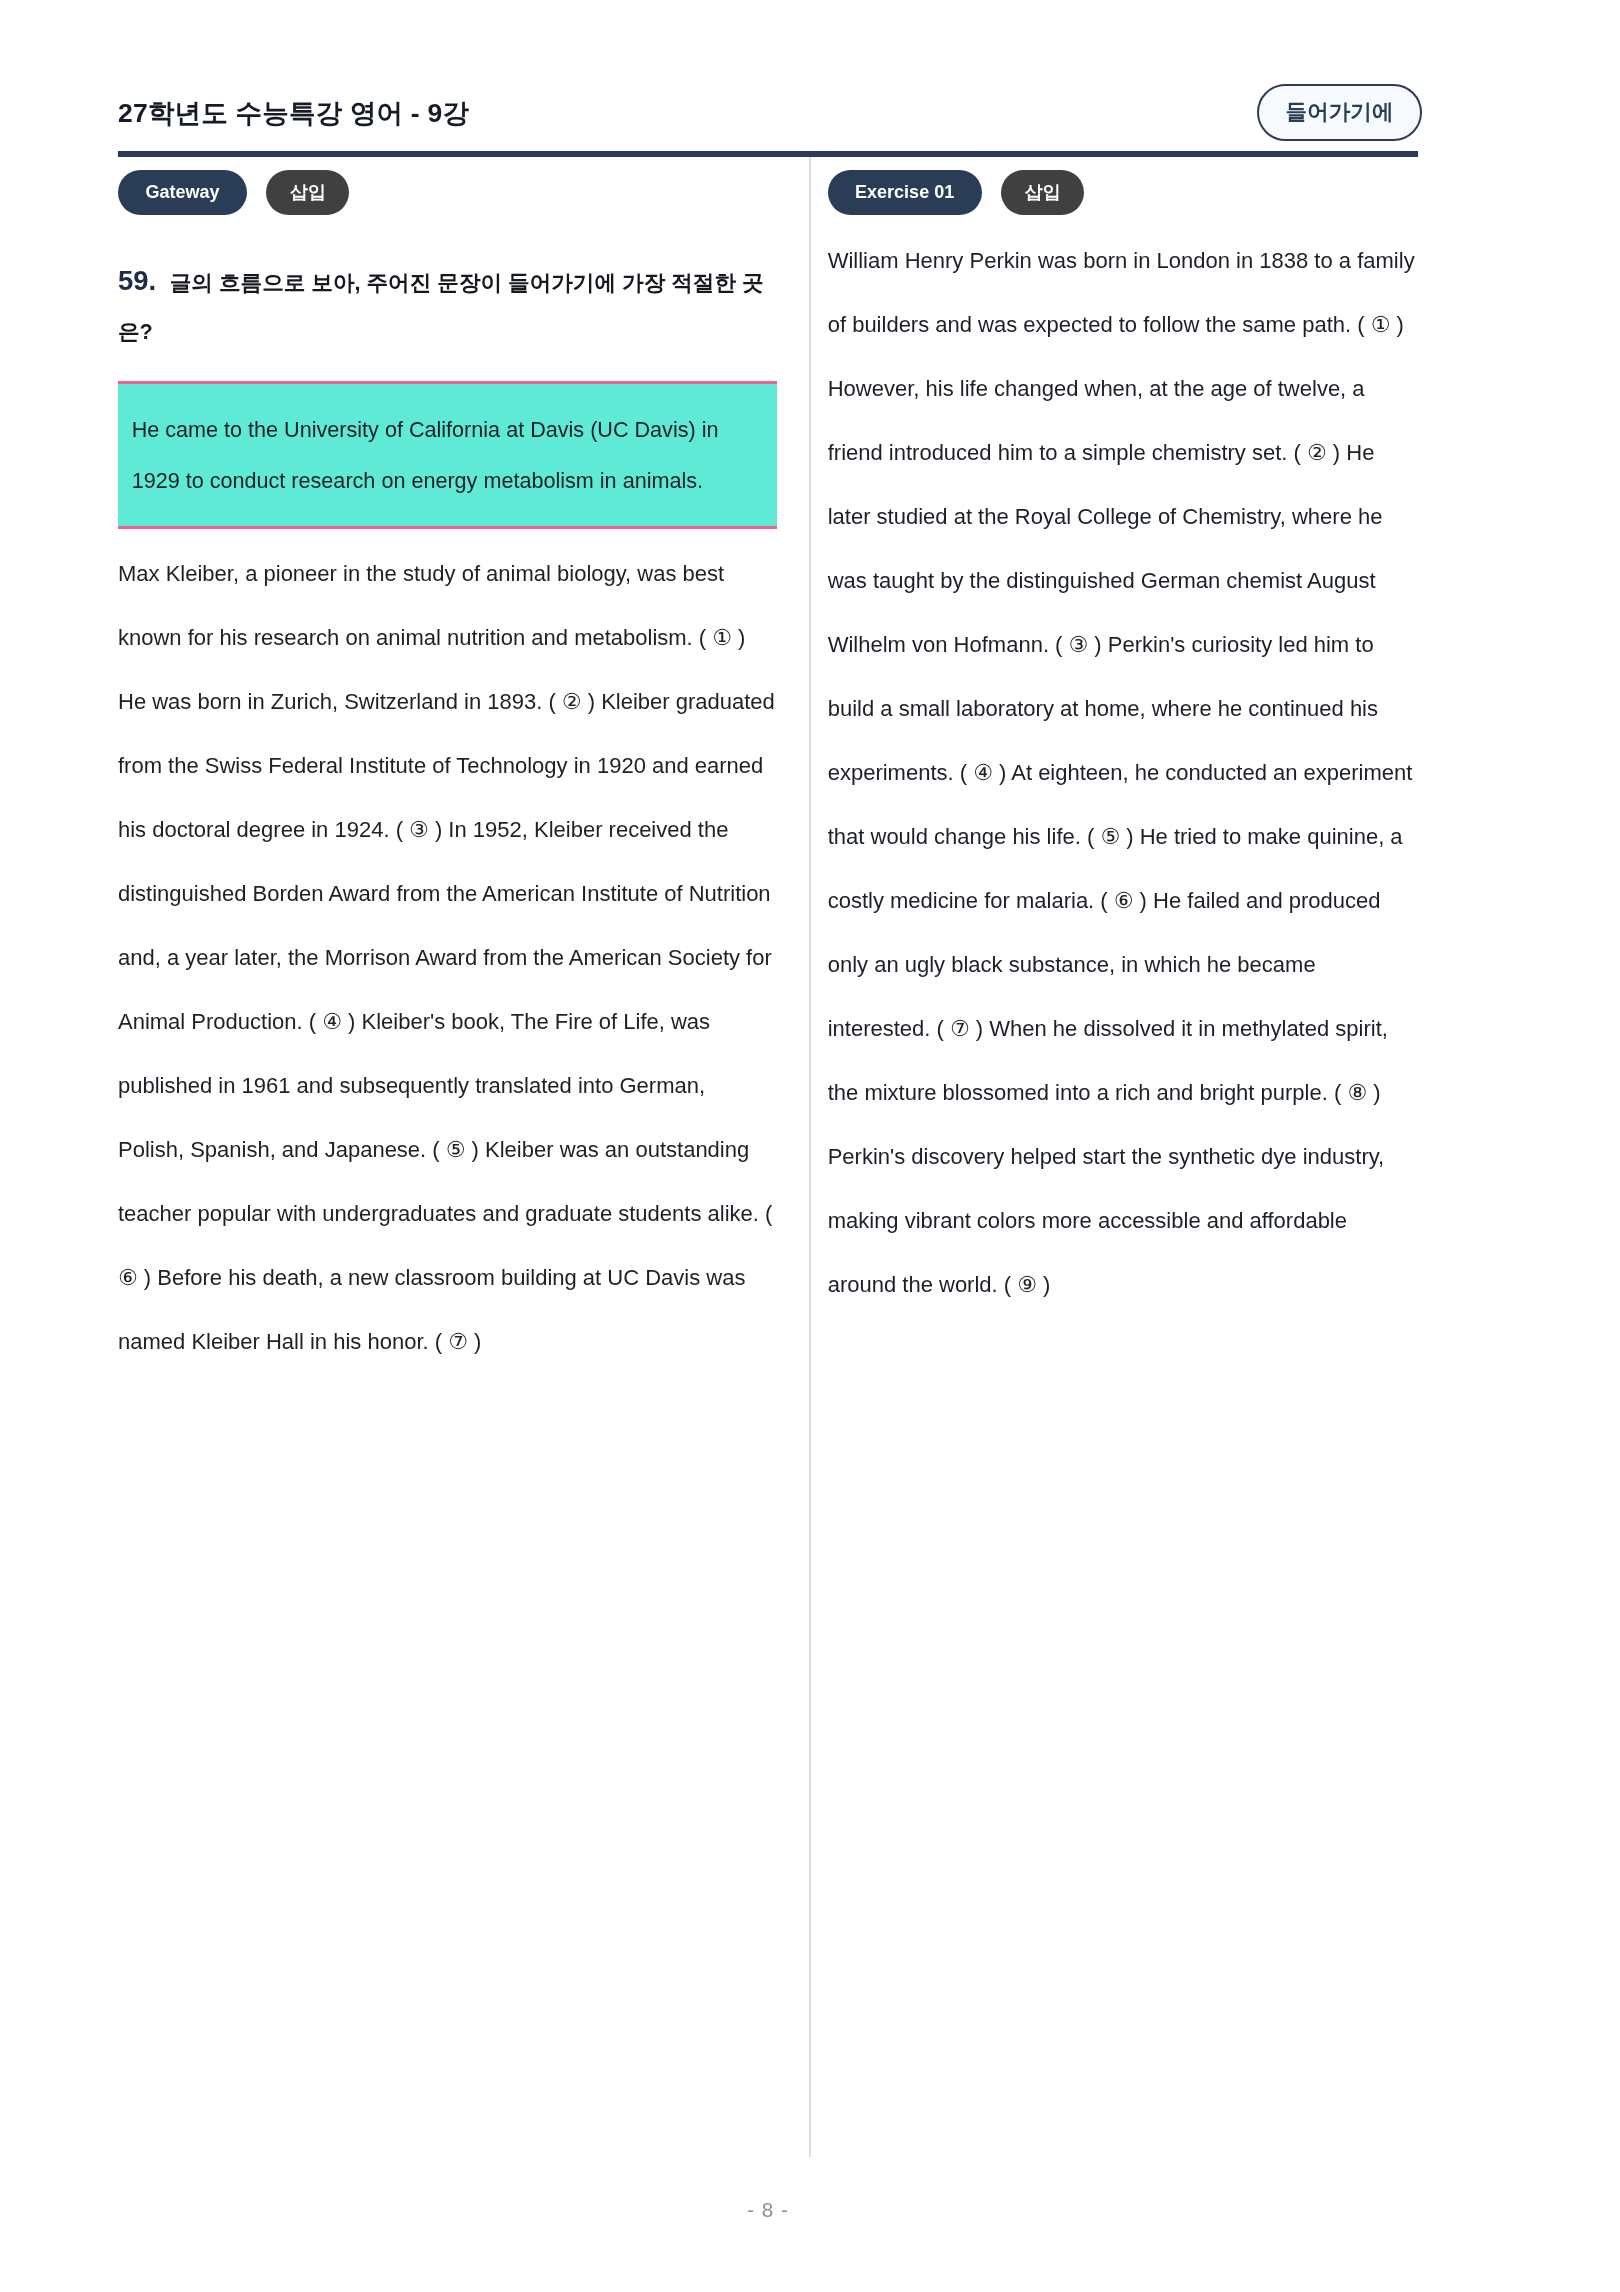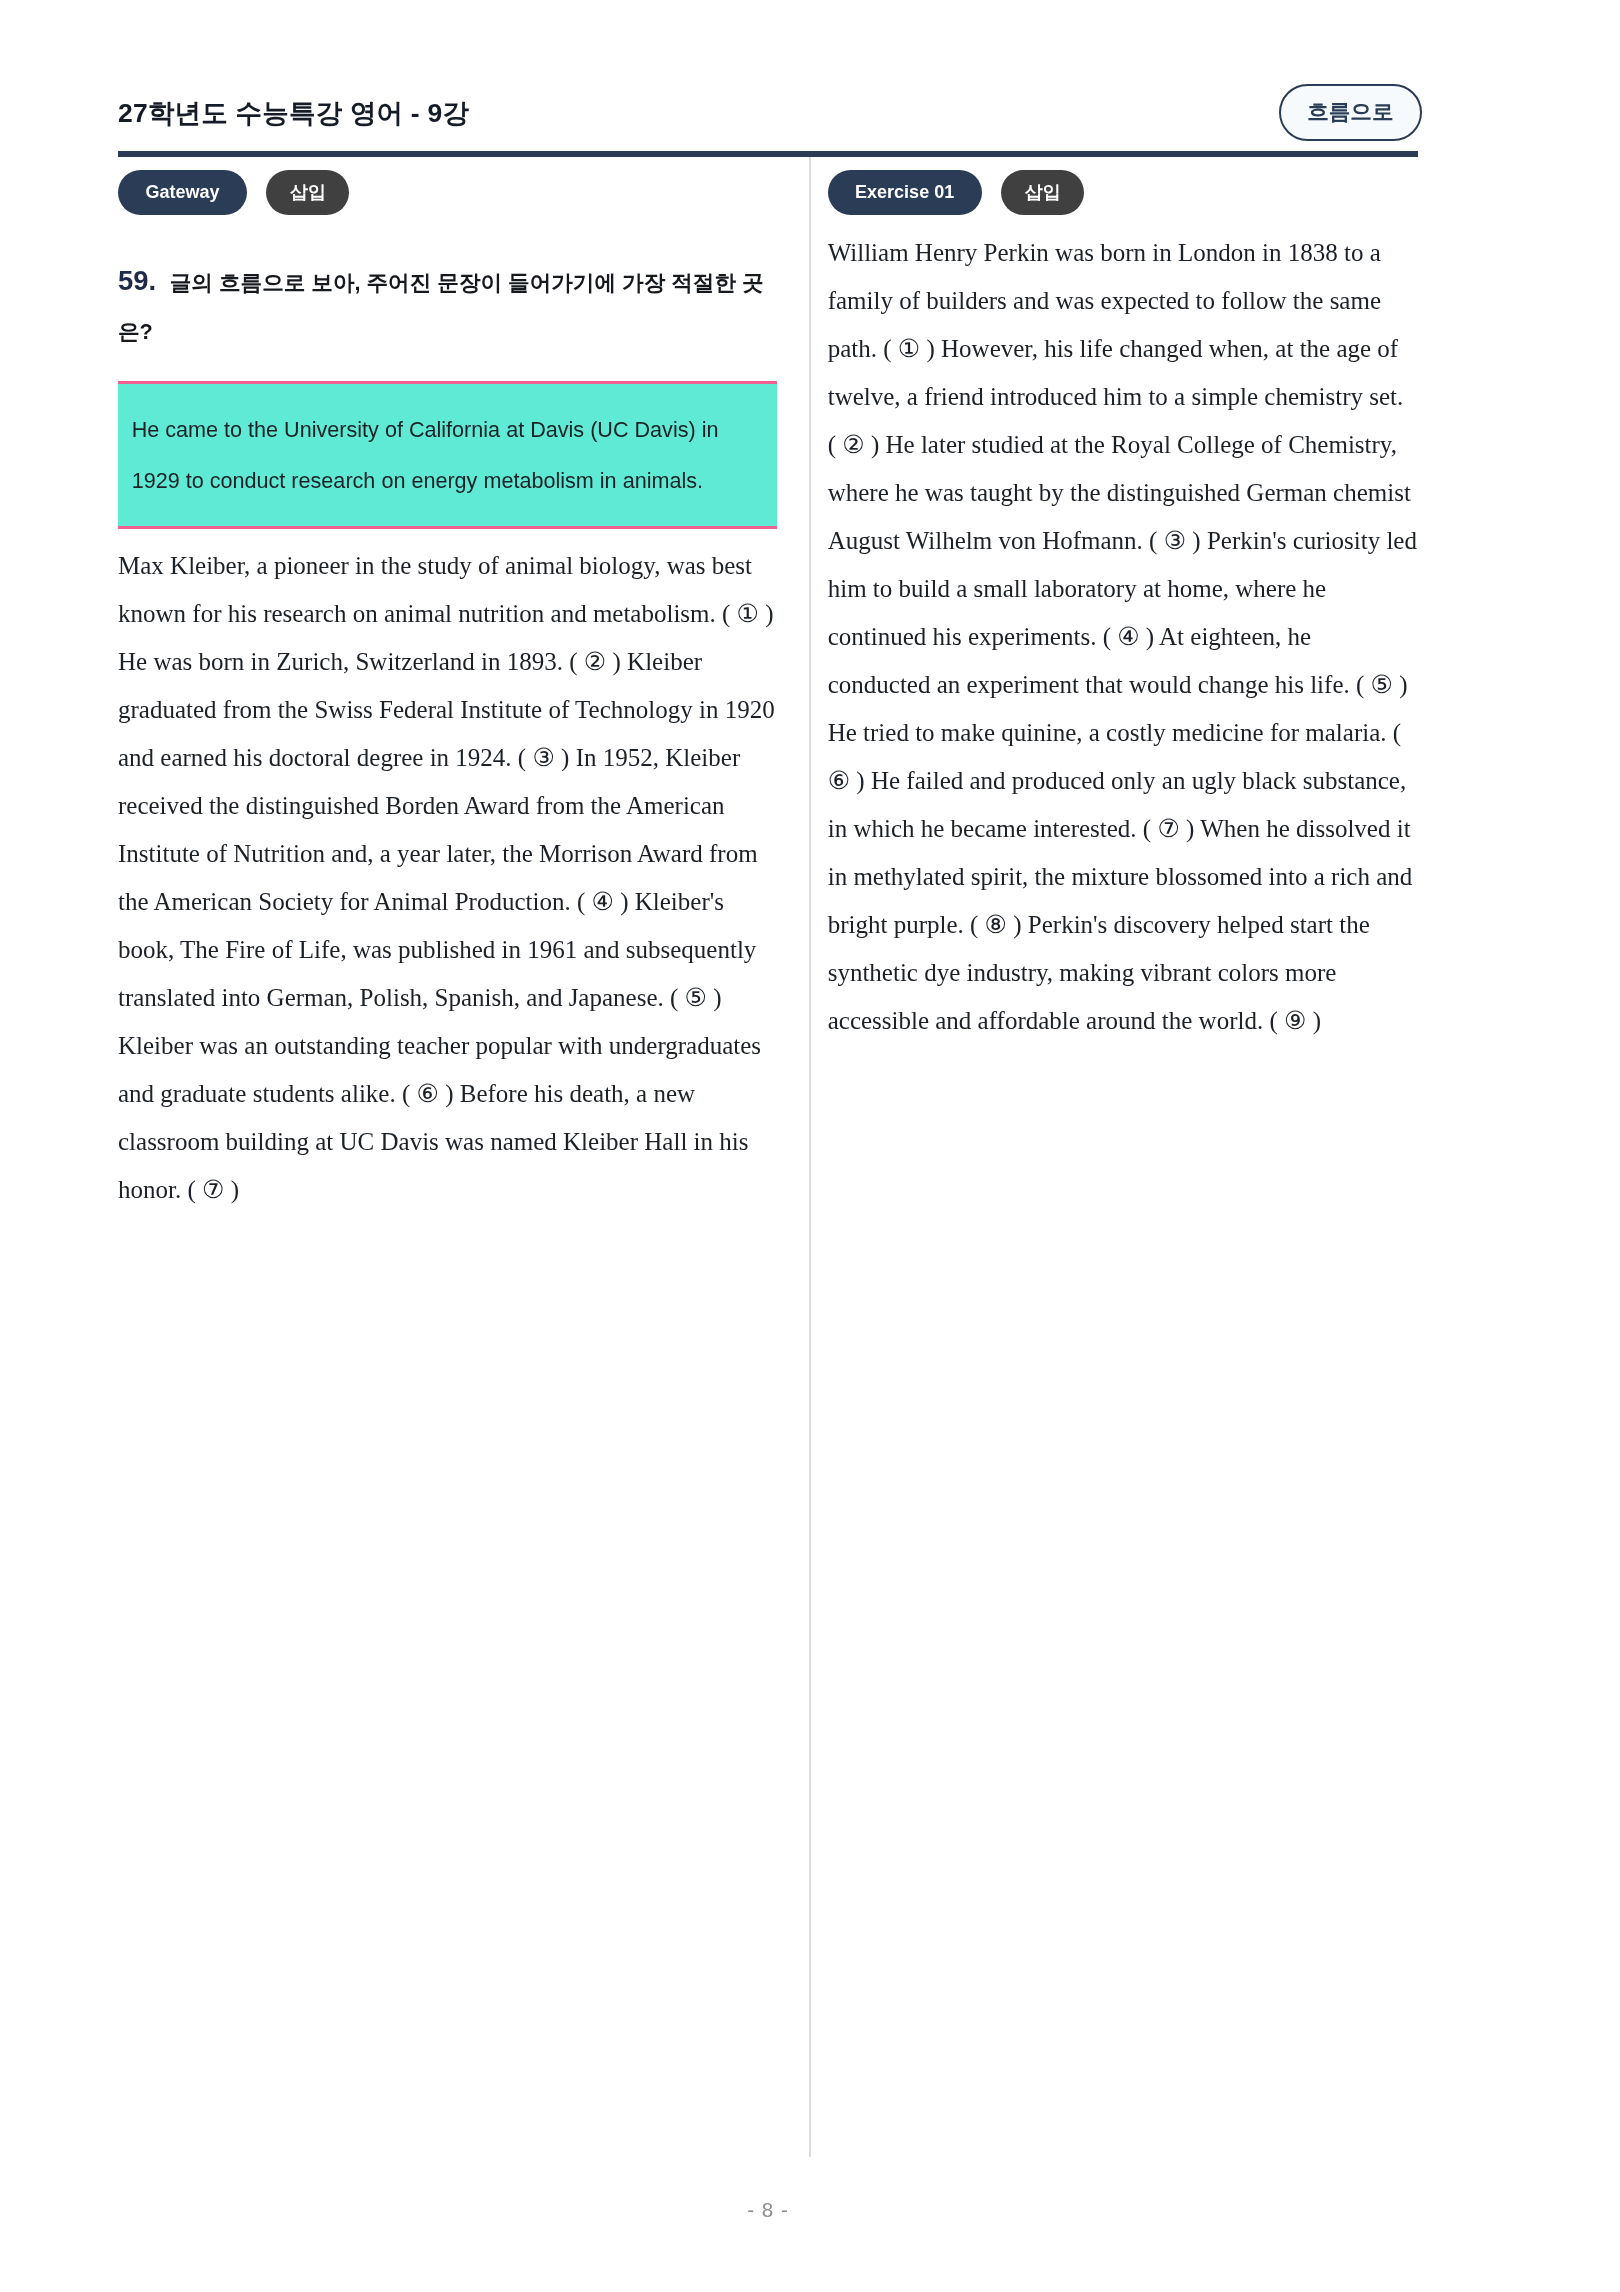--- a/index.html
+++ b/index.html
@@ -61,36 +61,36 @@
     background:#5eead4;
     border-top:3.9px solid #ee6190;
     border-bottom:3.9px solid #ee6190;
     padding:19.6px 13.7px;
   }
   .given-box p {
     margin:0; font-size:21.6px; line-height:51px; color:#1c2127;
   }
   .passage {
     margin:13.7px 0 0 0;
-    font-size:25px; line-height:48px; color:#1c2127;font-family:Liberation Serif, serif;
+    font-size:22px; line-height:64px; color:#1c2127;
   }
   
   .page-number {
     position:absolute; left:0; right:0; bottom:71px;
     text-align:center; font-size:20.6px; color:#8e8e8e; letter-spacing:1px;
   }
 </style>
 </head>
 <body>
 
 <div class="page">
 
   <div class="header">
     <div class="doc-title">27학년도 수능특강 영어 - 9강</div>
-    <div class="variant-badge">흐름으로</div>
+    <div class="variant-badge">들어가기에</div>
   </div>
   <div class="header-rule"></div>
 
   <div class="columns">
 
     <section class="col-left">
       <div class="badges">
         <span class="badge badge-navy">Gateway</span>
         <span class="badge badge-pink">삽입</span>
       </div>

